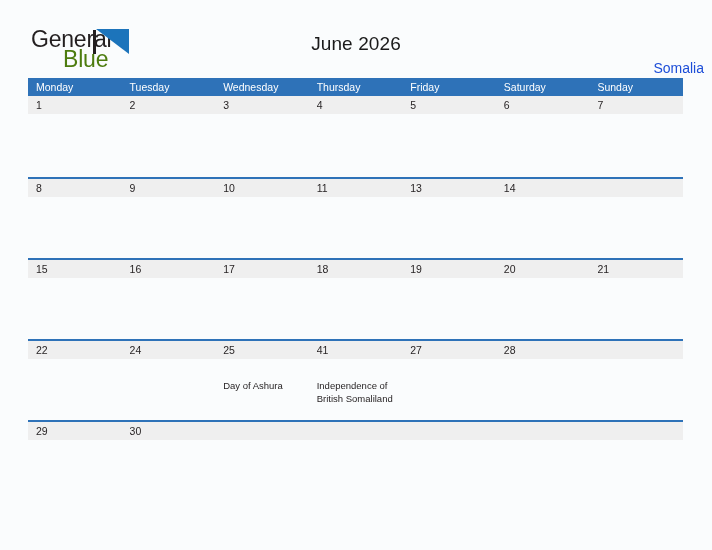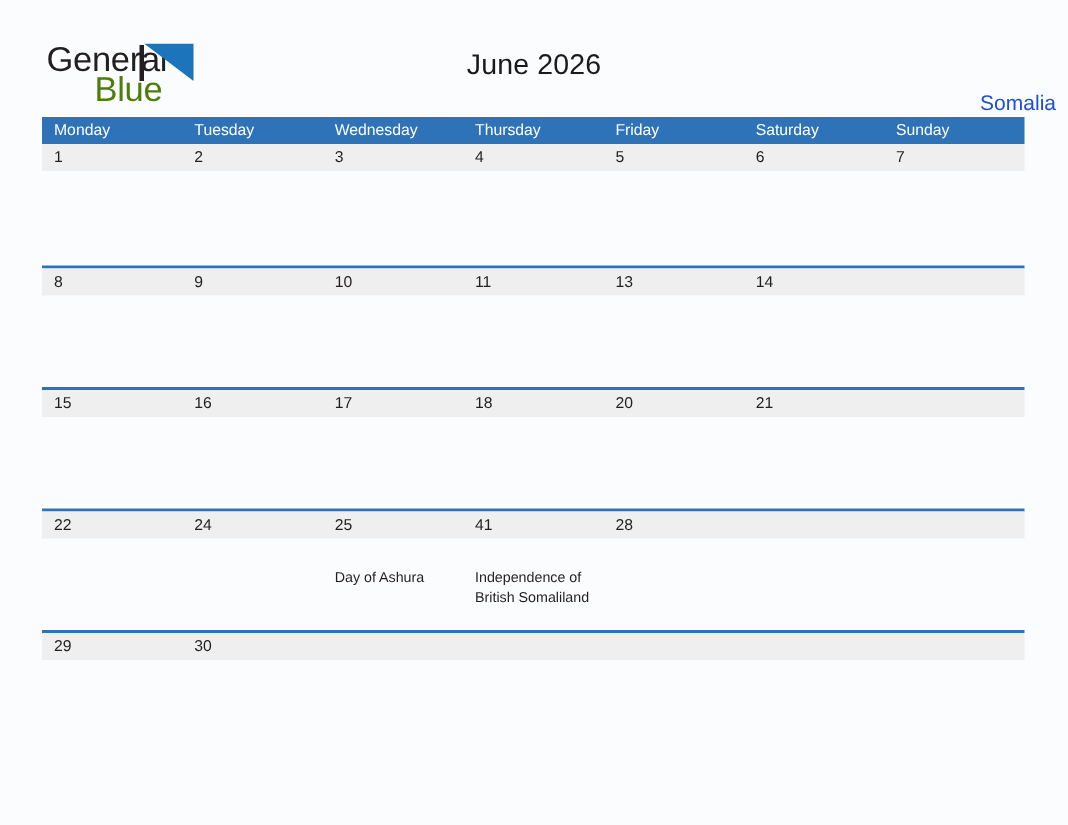--- a/index.html
+++ b/index.html
@@ -287,20 +287,24 @@
             </div>
             <div class="cell">
               <div class="daynum">17</div>
               <div class="events"></div>
             </div>
             <div class="cell">
               <div class="daynum">18</div>
               <div class="events"></div>
             </div>
             <div class="cell">
+              <div class="daynum">19</div>
+              <div class="events"></div>
+            </div>
+            <div class="cell">
               <div class="daynum">20</div>
               <div class="events"></div>
             </div>
             <div class="cell">
               <div class="daynum">21</div>
               <div class="events"></div>
             </div>
           </div>
         </div>
         <div class="week">
@@ -320,20 +324,24 @@
                 <div class="event">Day of Ashura</div>
               </div>
             </div>
             <div class="cell">
               <div class="daynum">41</div>
               <div class="events">
                 <div class="event">Independence of British Somaliland</div>
               </div>
             </div>
             <div class="cell">
+              <div class="daynum">27</div>
+              <div class="events"></div>
+            </div>
+            <div class="cell">
               <div class="daynum">28</div>
               <div class="events"></div>
             </div>
           </div>
         </div>
         <div class="week week-last">
           <div class="daynum-band"></div>
           <div class="week-cells">
             <div class="cell">
               <div class="daynum">29</div>

